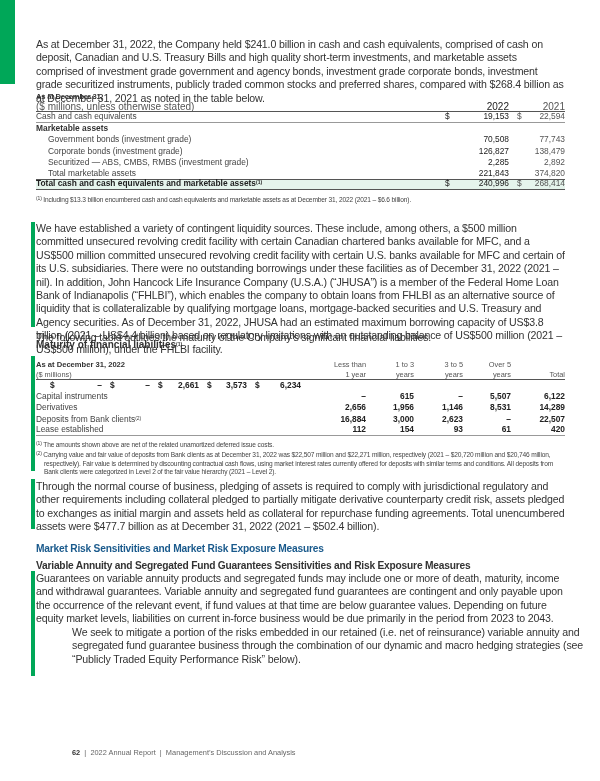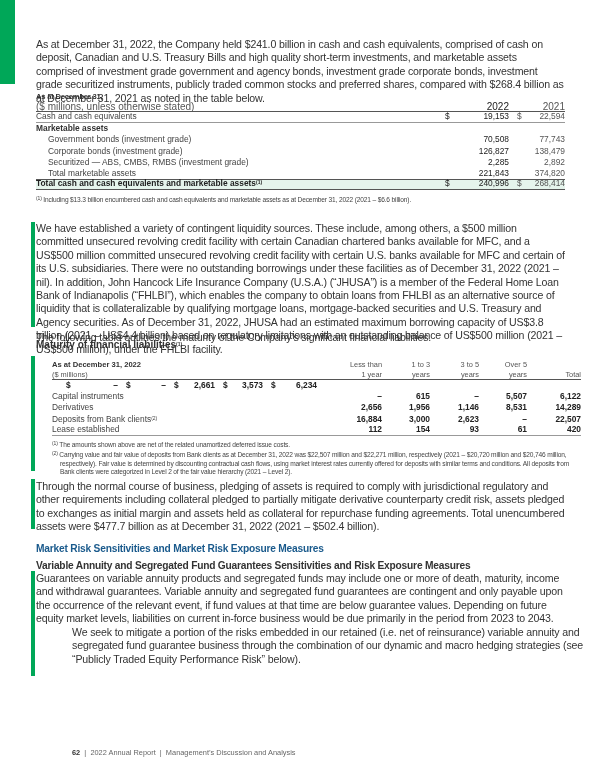--- a/index.html
+++ b/index.html
@@ -23,21 +23,21 @@
   .c21 { width: 56px; padding-left: 8px; color: #555; }
   .bt { border-bottom: 1px solid #999; }
   .total-row { background: #e5f4ec; font-weight: bold; border-top: 1px solid #555; border-bottom: 1px solid #555; color: #222; }
   .total-row .c21 { font-weight: normal; }
   .fn { font-size: 6.6px; color: #444; line-height: 8.5px; letter-spacing: -0.15px; }
   sup { font-size: 5px; vertical-align: 2px; }
 
   .h-mat { position: absolute; left: 36px; top: 339px; font-size: 10px; font-weight: bold; color: #333; }
 
   
-  .t2 { position: absolute; left: 52px; top: 360px; width: 529px; }
+  .t2 { position: absolute; left: 36px; top: 360px; width: 529px; }
   .t2 .hdr { display: flex; align-items: flex-end; height: 20px; border-bottom: 1.5px solid #555; font-size: 7.4px; color: #555; line-height: 9.5px; }
   .t2 .hdr .lbl { flex: 1; }
   .t2 .hdr .lbl b { color: #333; font-size: 7.6px; }
   .t2 .hc { text-align: right; }
   .w1 { width: 66px; } .w2 { width: 48px; } .w3 { width: 49px; margin-top: 40px; } .w4 { width: 48px; } .w5 { width: 54px; }
   .t2 .row .nc { text-align: right; font-weight: bold; color: #222; display: flex; justify-content: space-between; padding-left: 14px; }
   .t2 .row .nc.w2, .t2 .row .nc.w3, .t2 .row .nc.w4, .t2 .row .nc.w5 { padding-left: 8px; }
   .t2 .last { border-bottom: 1.5px solid #999; }
 
   .h-blue { position: absolute; left: 36px; top: 543px; font-size: 10.2px; font-weight: bold; color: #1a5a8c; letter-spacing: -0.2px; }

